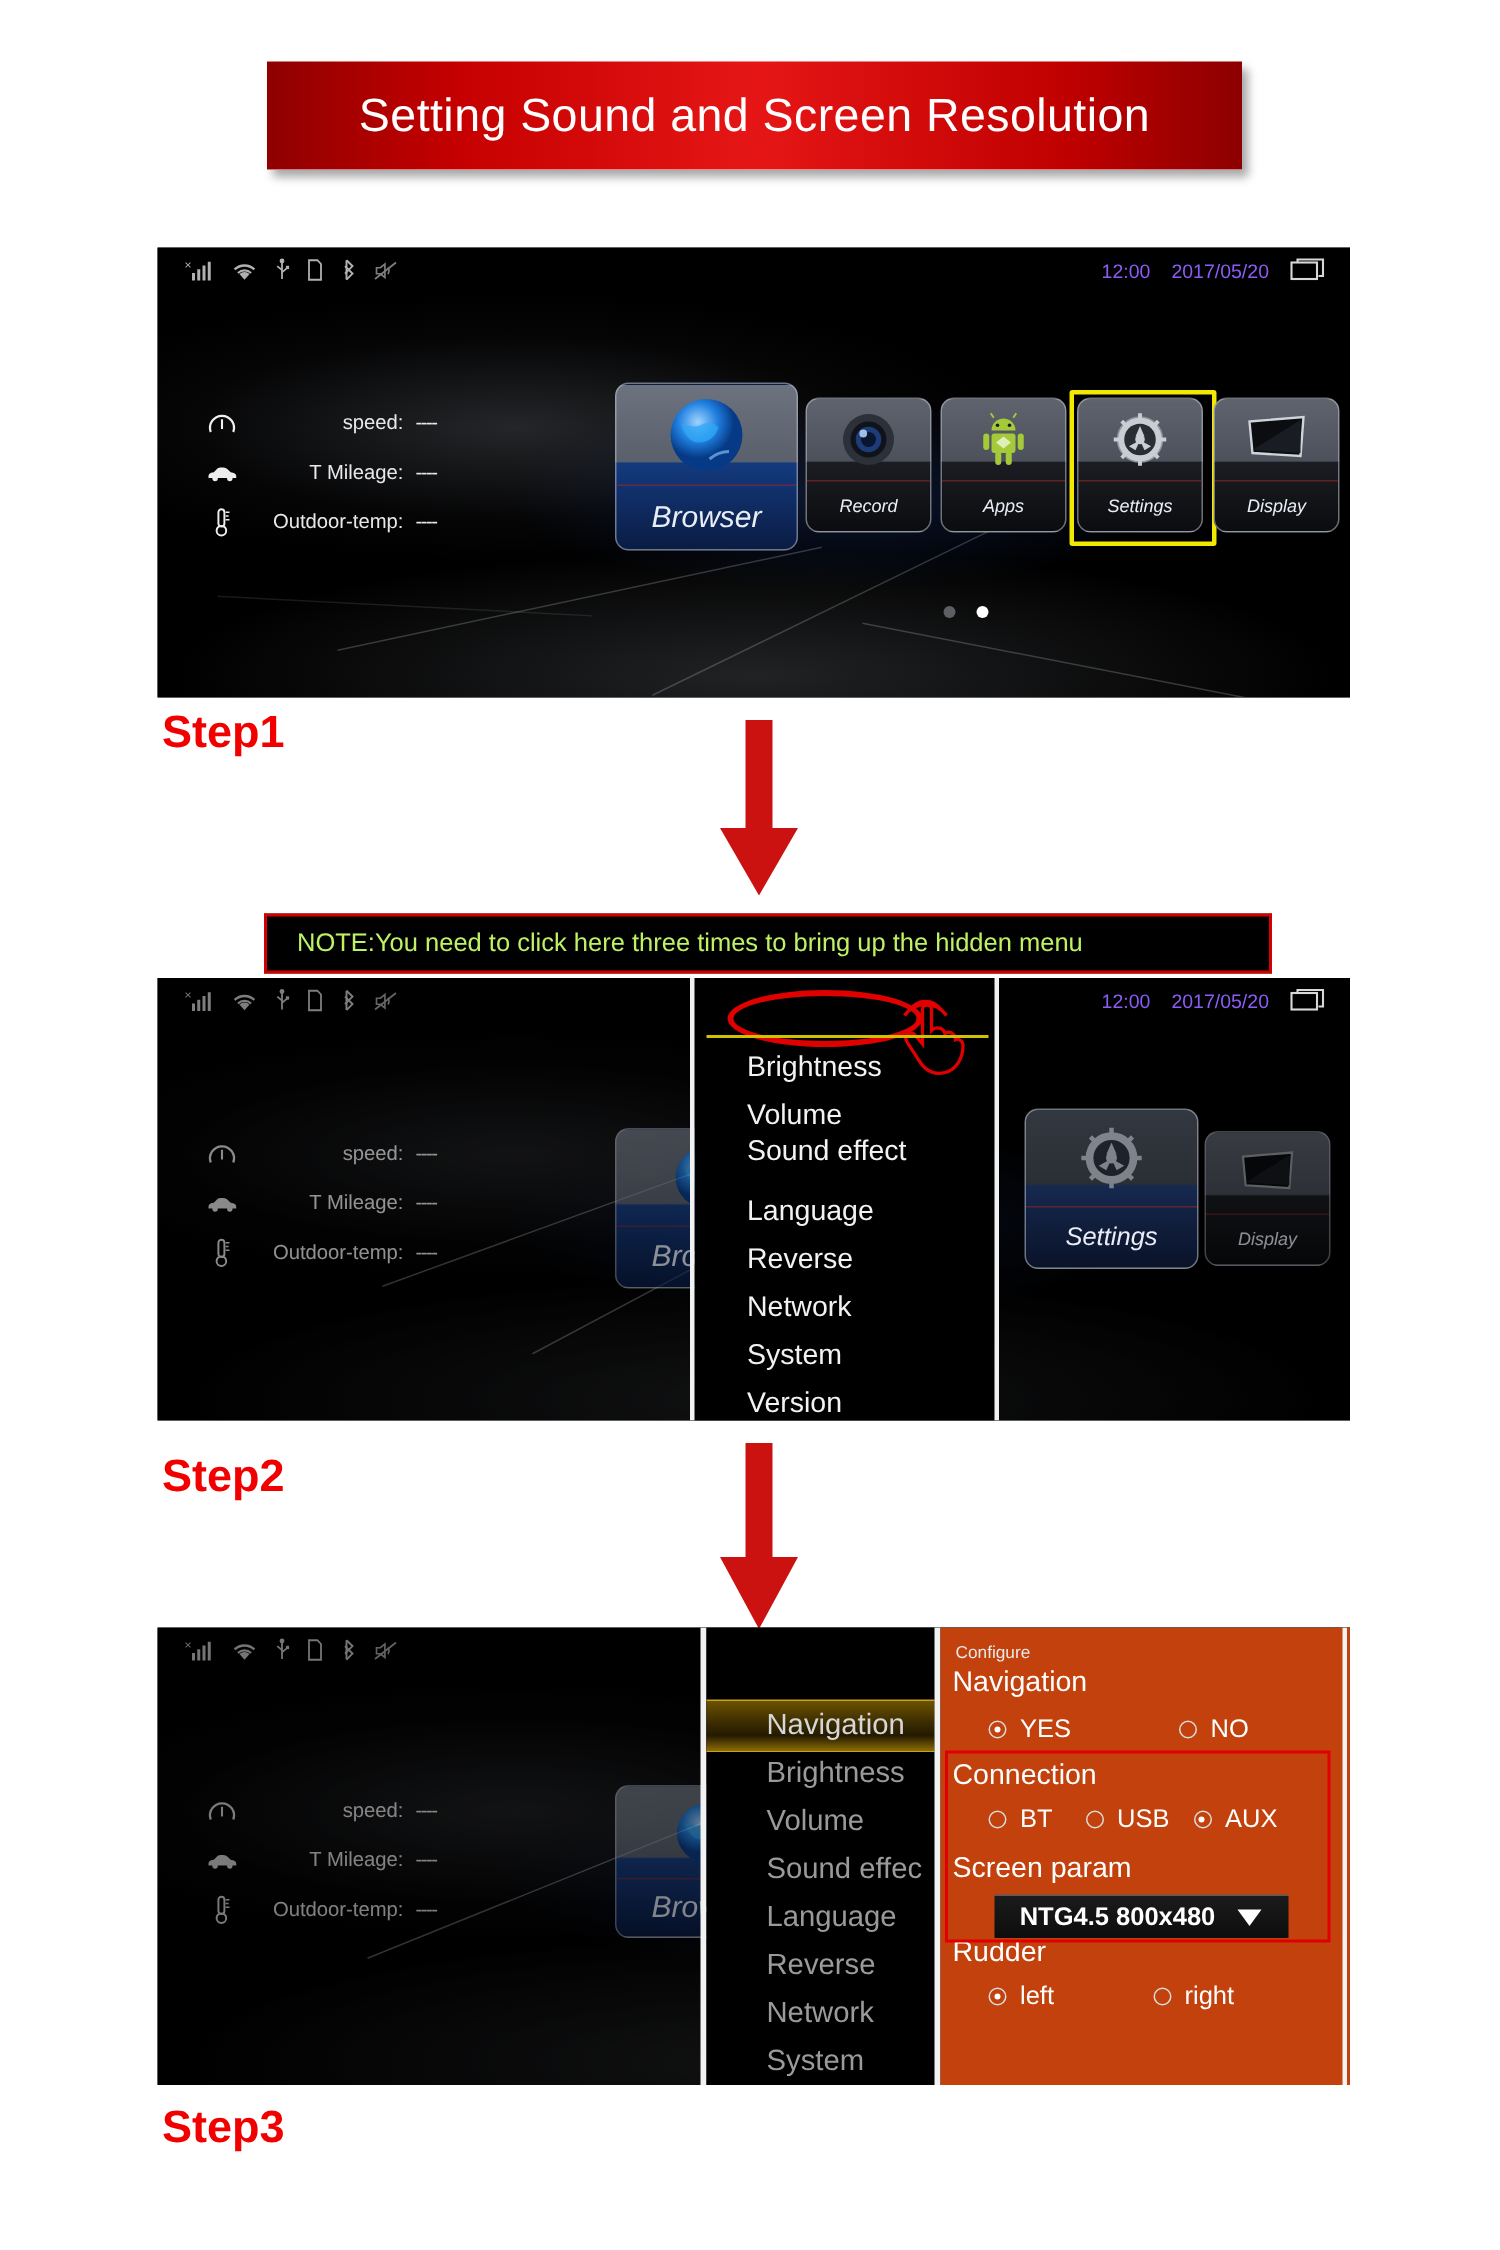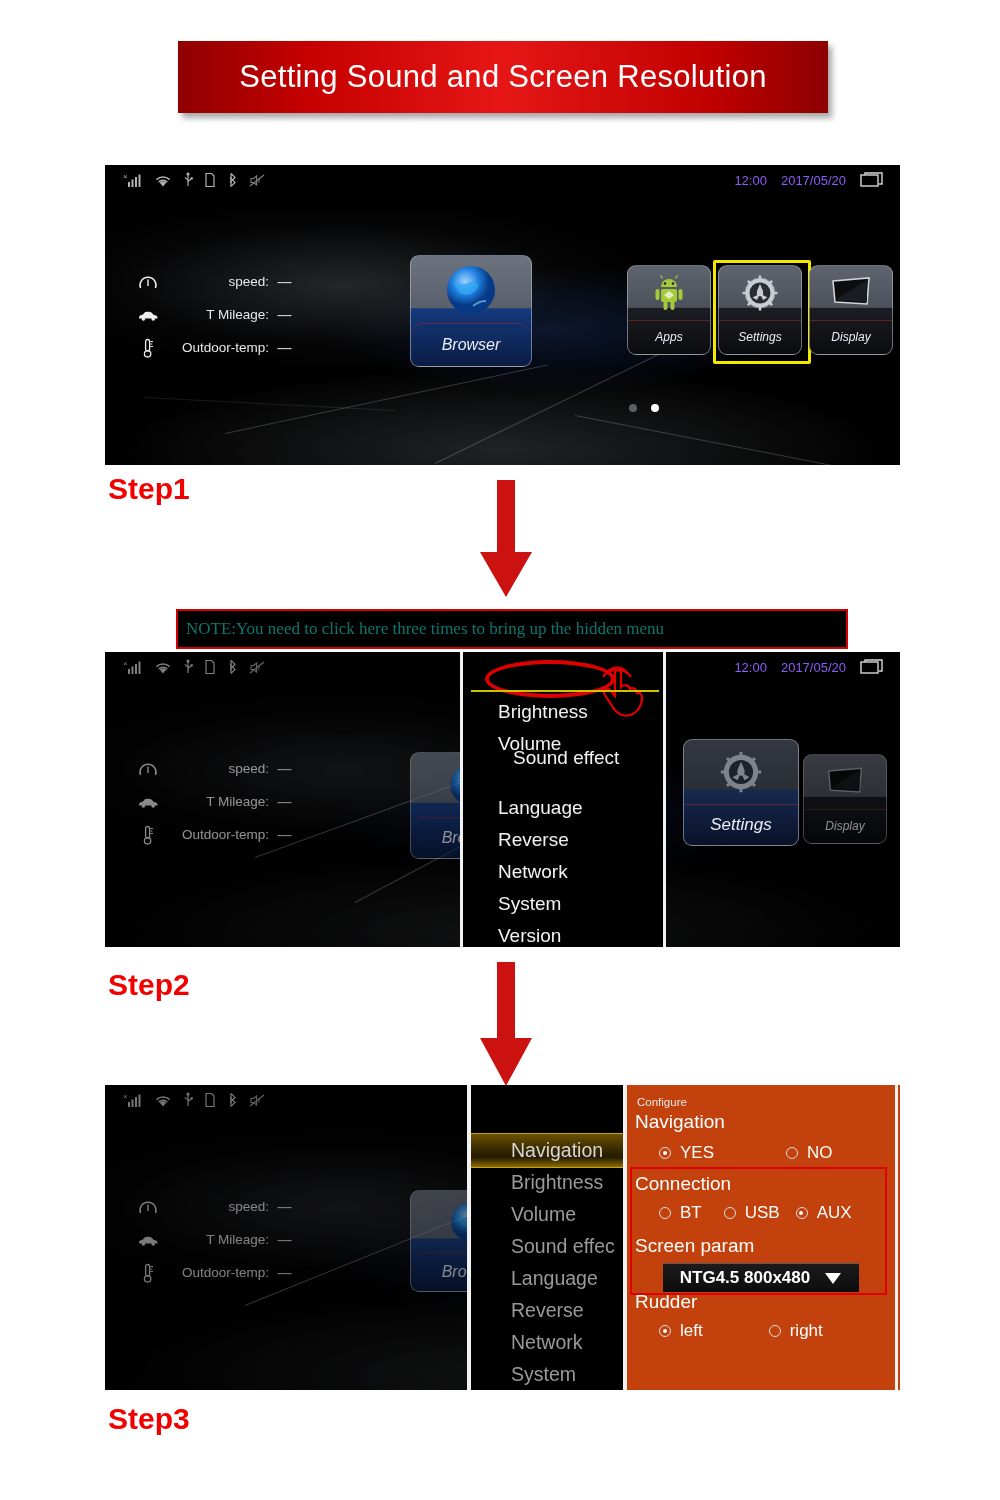--- a/index.html
+++ b/index.html
@@ -55,38 +55,38 @@
   }
   .tile .tico{flex:1;display:flex;align-items:center;justify-content:center;width:100%;}
   .tile .tlabel{
     width:100%;height:38%;display:flex;align-items:center;justify-content:center;
     color:#e9edf5;font-style:italic;font-size:12px;
     border-top:1px solid rgba(160,40,40,.55);
   }
   .tile.big{
     background:linear-gradient(180deg,#6c727e 0%,#5a606b 47%,#143a7e 48%,#0a1c43 100%);
   }
-  .tile.big .tlabel{font-size:16px;border-radius:13px;}
+  .tile.big .tlabel{font-size:20px;}
   .tile.dimmed{opacity:.78;}
   .tile.sel-settings{
     background:linear-gradient(180deg,#33373f 0%,#2a2e35 47%,#16294f 48%,#0a1228 100%);
   }
   .hl-box{position:absolute;border:3px solid #f2e800;border-radius:2px;}
   
   .dot{position:absolute;width:8px;height:8px;border-radius:50%;}
   
   .step-label{position:absolute;color:#f20000;font-size:30px;font-weight:bold;}
   .arrow{position:absolute;}
   
   .note-banner{
     position:absolute;left:176px;top:609px;width:668px;height:36px;
     background:#000;border:2px solid #d40000;
     display:flex;align-items:center;
   }
-  .note-banner span{color:#0f766e;font-size:17px;padding-left:8px;font-family:Liberation Serif, serif;}
+  .note-banner span{color:#bef264;font-size:17px;padding-left:20px;}
   
   .menu-panel{position:absolute;background:#000;}
   .menu-panel .mline{position:absolute;left:8px;right:4px;height:2px;background:#cfc300;}
   .menu-item{color:#f2f2f2;font-size:19px;height:31px;display:flex;align-items:center;padding-left:35px;}
   .ellipse{
     position:absolute;border:4px solid #e00000;border-radius:50%;
   }
   
   .menu3 .menu-item{color:#9a9a9a;font-size:19.5px;height:32.5px;padding-left:40px;}
   .menu3 .menu-item.active{
@@ -221,20 +221,32 @@
             </radialGradient>
           </defs>
         <circle cx="28" cy="28" r="24" fill="url(#g1)"></circle>
         <path d="M11 20 q9 4 14 1 q6-3 11 2 q-3 9-12 10 q-9 1-13-13Z" fill="#2fa8f5" opacity=".75"></path>
         <path d="M30 44 q6-5 13-5" stroke="#8fd0ff" stroke-width="2" fill="none" opacity=".6"></path>
       </svg>
     </span>
     <span class="tlabel">Browser</span>
   </div>
 
+  <div class="tile" style="left:432px;top:100px;width:82px;height:88px;">
+    <span class="tico">
+      <svg width="38" height="38" viewBox="0 0 38 38">
+        <circle cx="19" cy="19" r="17" fill="#2c3038"></circle>
+          <circle cx="19" cy="19" r="12" fill="#10131a"></circle>
+        <circle cx="19" cy="19" r="8.5" fill="#1d3c78"></circle>
+          <circle cx="19" cy="19" r="5" fill="#0a1530"></circle>
+        <circle cx="15.5" cy="15" r="2.6" fill="#b9d8ff" opacity=".85"></circle>
+      </svg>
+    </span>
+    <span class="tlabel">Record</span>
+  </div>
 
   <div class="tile" style="left:522px;top:100px;width:82px;height:88px;">
     <span class="tico">
       <svg width="34" height="38" viewBox="0 0 34 38">
         <path d="M9 13 a8 8 0 0 1 16 0 Z" fill="#a4ca39"></path>
         <circle cx="13" cy="9.5" r="1.2" fill="#1b1b1b"></circle>
           <circle cx="21" cy="9.5" r="1.2" fill="#1b1b1b"></circle>
         <path d="M10.5 4.5 L8.5 1.5 M23.5 4.5 L25.5 1.5" stroke="#a4ca39" stroke-width="1.3"></path>
         <rect x="9" y="15" width="16" height="13" rx="2" fill="#a4ca39"></rect>
         <rect x="3.5" y="15" width="4" height="11" rx="2" fill="#a4ca39"></rect>
@@ -393,21 +405,21 @@
   <div class="menu-panel" style="left:358px;top:0;width:200px;height:295px;">
     <div class="ellipse" style="left:22px;top:8px;width:122px;height:30px;"></div>
     <svg style="position:absolute;left:128px;top:5px;" width="62" height="60" viewBox="0 0 62 60">
       <path d="M16 16 a12 12 0 0 1 20 0" stroke="#e00000" stroke-width="2.4" fill="none"></path>
       <path d="M12 20 a17 17 0 0 1 28 0" stroke="#e00000" stroke-width="2.4" fill="none"></path>
       <path d="M24 16 c0 -4 6 -4 6 0 v14 c3 -3 8 -2 9 2 c3 -2 7 0 7 4 c2 -1 5 1 5 4 c0 8 -4 16 -12 18 c-8 2 -14 -2 -18 -9 c-3 -5 -7 -10 -8 -13 c-1 -3 3 -6 6 -3 l5 6 Z" stroke="#e00000" stroke-width="2.2" fill="none"></path>
     </svg>
     <div class="mline" style="top:38px;"></div>
     <div class="menu-item" style="position:absolute;top:44px;left:0;right:0;">Brightness</div>
     <div class="menu-item" style="position:absolute;top:76px;left:0;right:0;">Volume</div>
-    <div class="menu-item" style="position:absolute;top:90px;left:0;right:0;margin-left:15px;">Sound effect</div>
+    <div class="menu-item" style="position:absolute;top:100px;left:0;right:0;">Sound effect</div>
     <div class="menu-item" style="position:absolute;top:140px;left:0;right:0;">Language</div>
     <div class="menu-item" style="position:absolute;top:172px;left:0;right:0;">Reverse</div>
     <div class="menu-item" style="position:absolute;top:204px;left:0;right:0;">Network</div>
     <div class="menu-item" style="position:absolute;top:236px;left:0;right:0;">System</div>
     <div class="menu-item" style="position:absolute;top:268px;left:0;right:0;">Version</div>
   </div>
   <div class="vsep" style="left:355px;top:0;width:3px;height:295px;"></div>
   <div class="vsep" style="left:558px;top:0;width:3px;height:295px;"></div>
 
   <div class="statusbar" style="left:560px;width:235px;">

